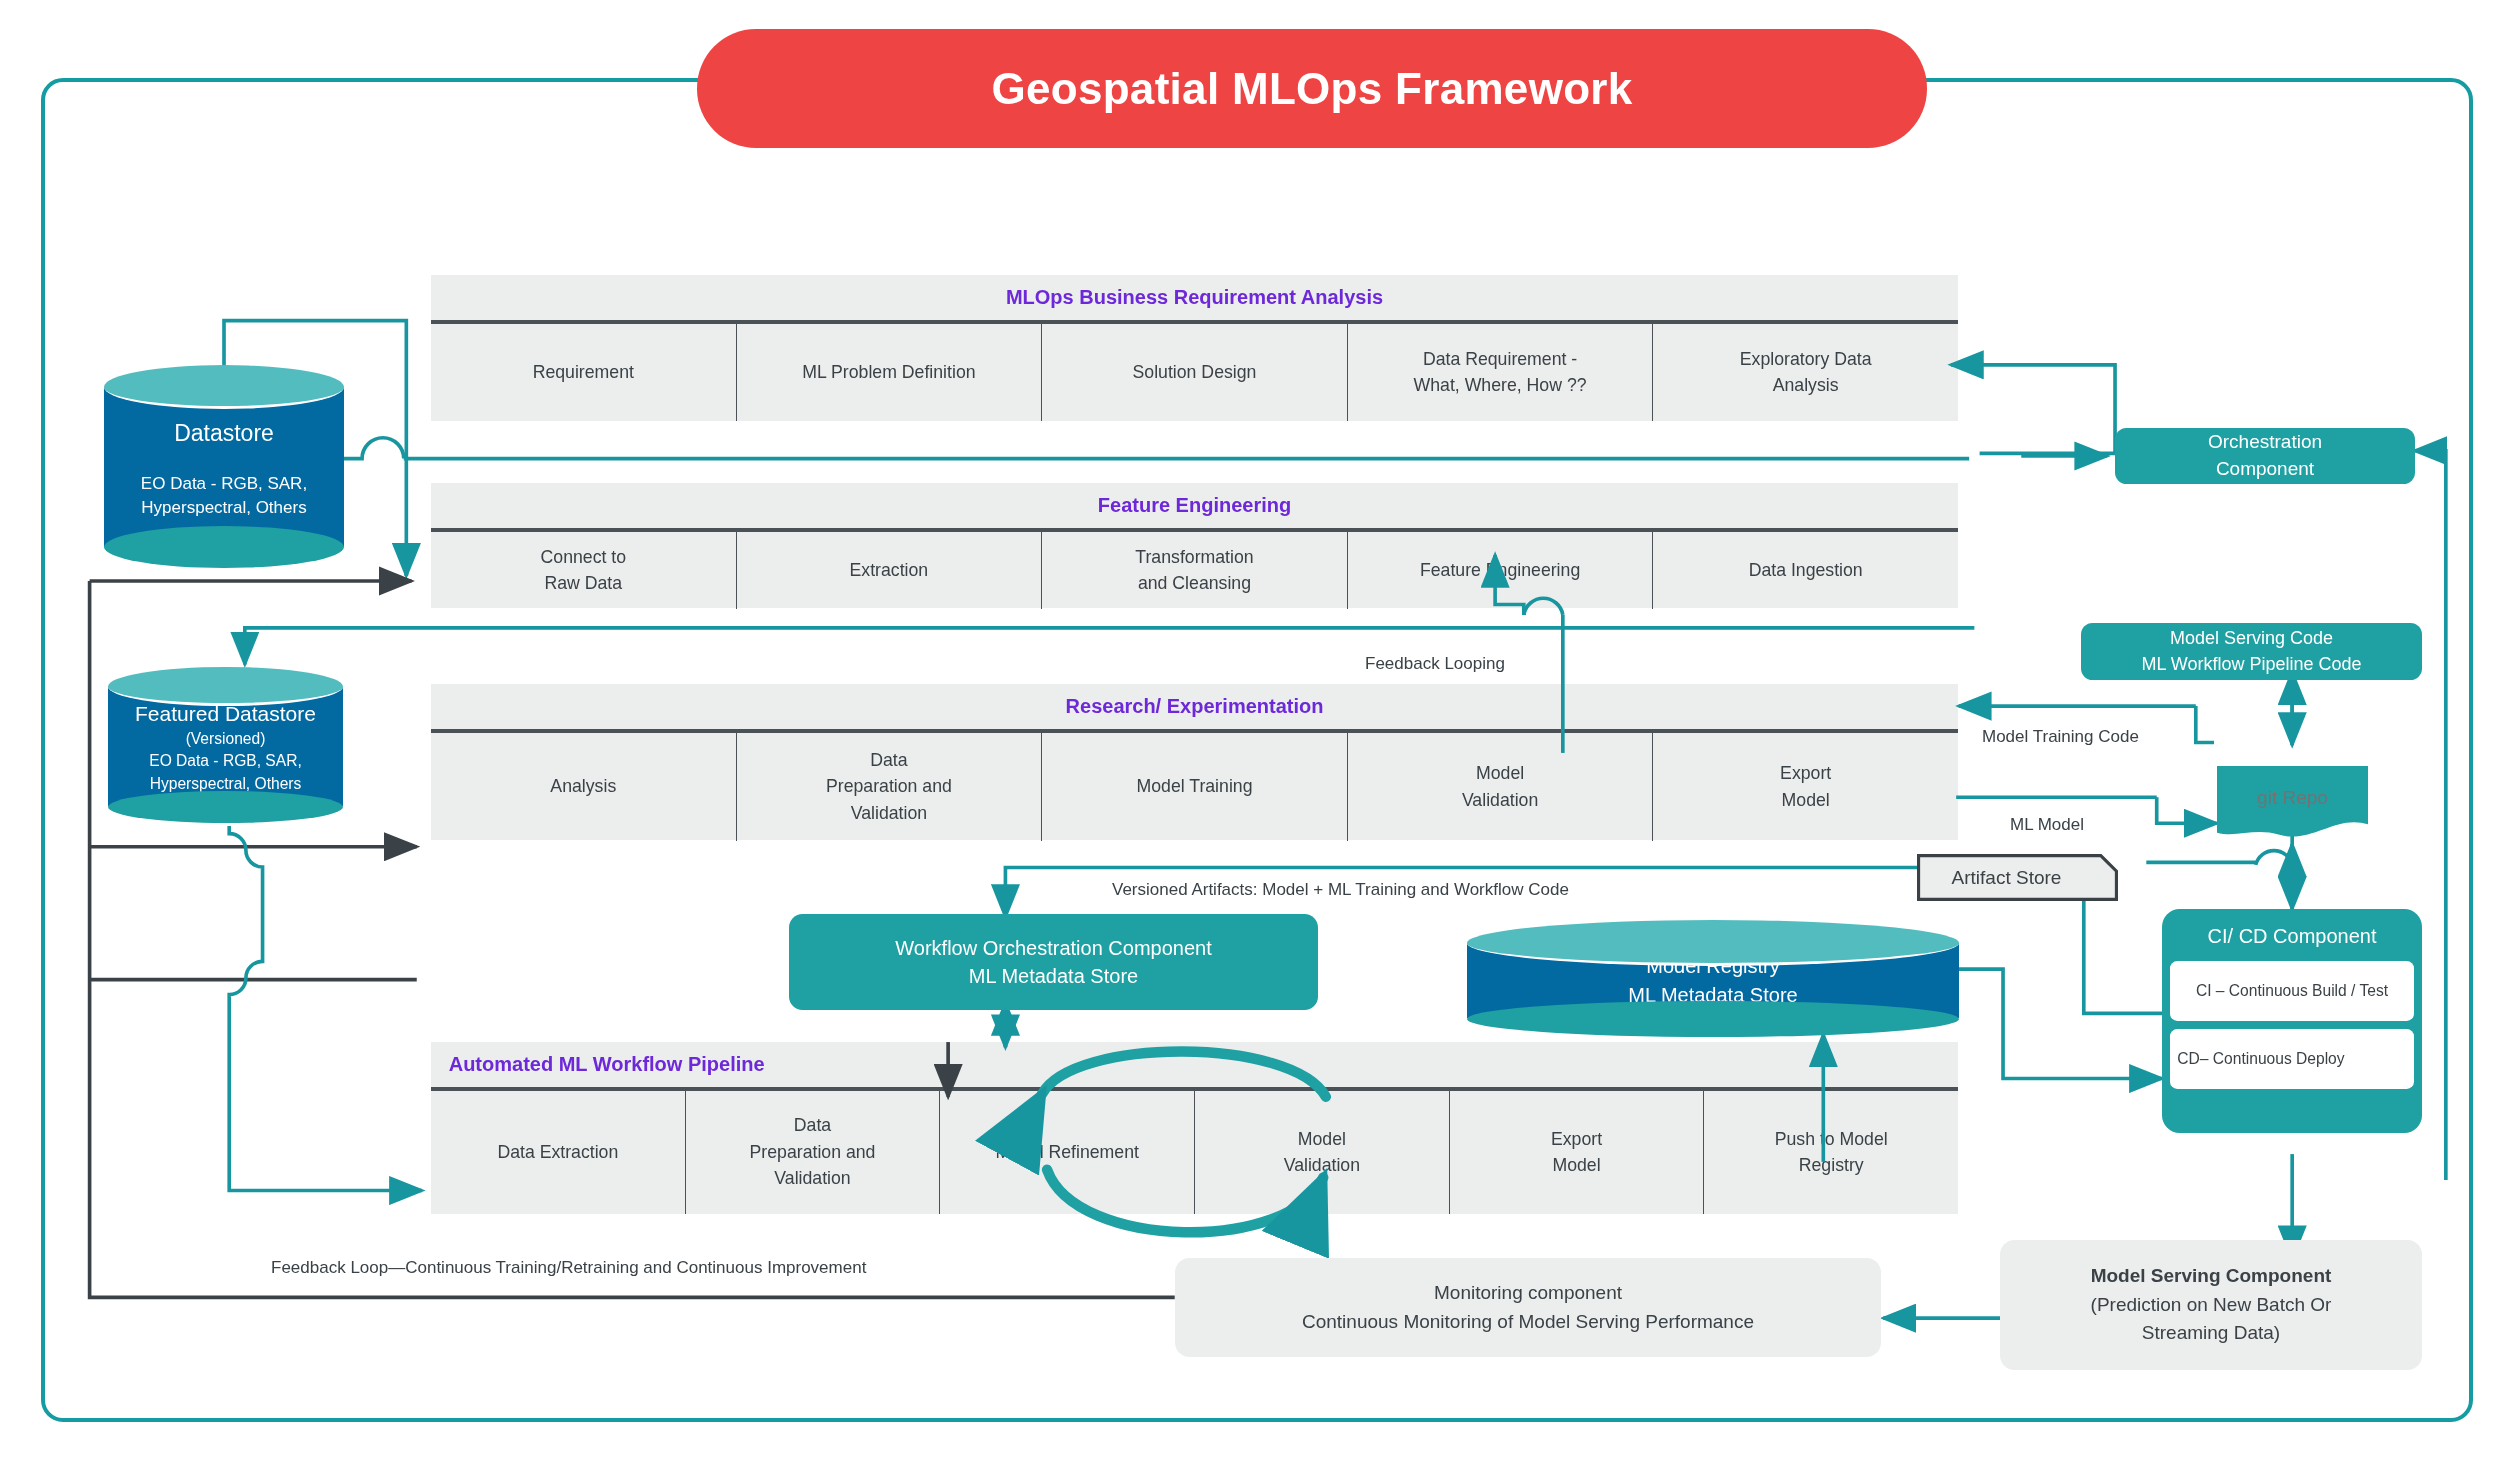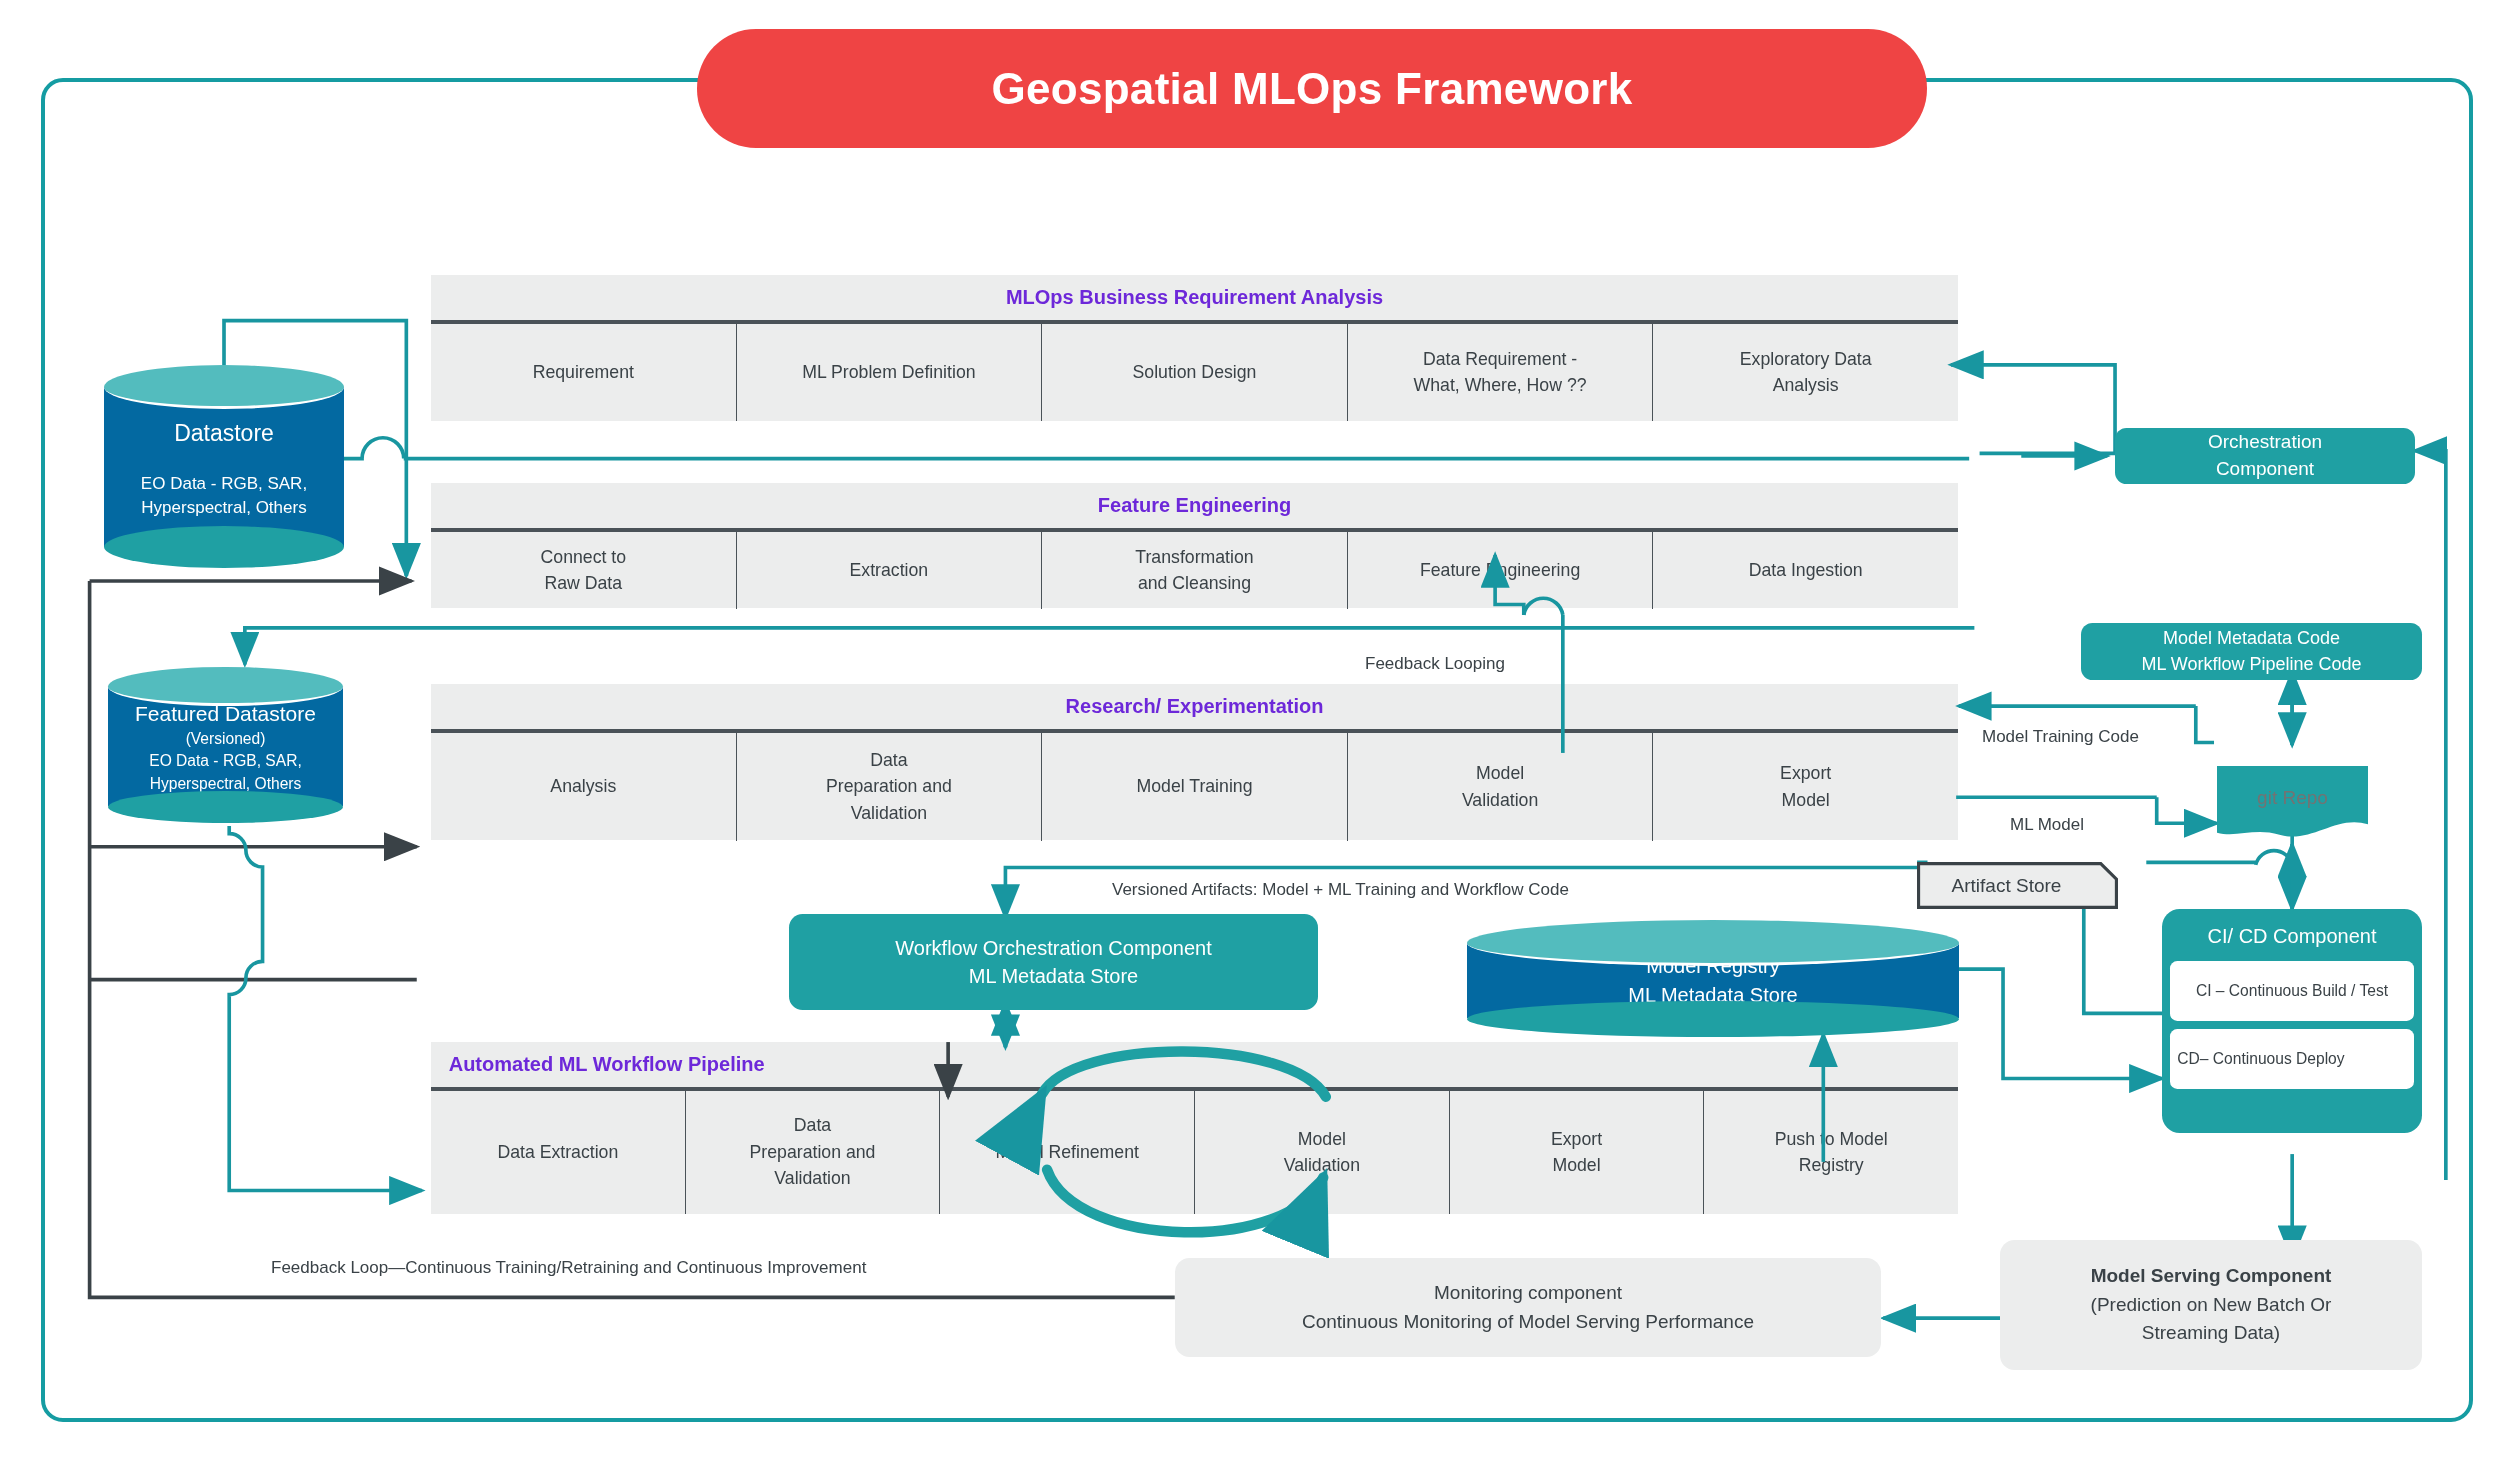--- a/index.html
+++ b/index.html
@@ -264,21 +264,21 @@
     <div class="cap" style="height:46px;"></div>
     <div class="foot" style="height:36px;"></div>
   </div>
 
   <div class="teal-box" style="left:2115px; top:428px; width:300px; height:56px; font-size:19px;">
     <div>Orchestration</div>
     <div>Component</div>
   </div>
 
   <div class="teal-box" style="left:2081px; top:623px; width:341px; height:57px; font-size:18px;">
-    <div>Model Metadata Code</div>
+    <div>Model Serving Code</div>
     <div>ML Workflow Pipeline Code</div>
   </div>
 
   <div style="position:absolute; left:2217px; top:766px; width:151px; height:73px; z-index:13;">
     <svg viewBox="0 0 290 140" width="151" height="73" xmlns="http://www.w3.org/2000/svg">
       <path d="M0,0 H290 V112 C230,92 180,150 120,132 C72,118 38,138 0,128 Z" fill="#1FA0A3"></path>
     </svg>
     <div style="position:absolute; inset:0; display:flex; align-items:center; justify-content:center;
                 color:#737373; font-size:19px; padding-bottom:9.4px;">git Repo</div>
   </div>
@@ -294,21 +294,21 @@
                 min-height:60px; display:flex; align-items:center; justify-content:flex-start; text-align:center; padding:4.2px 7.3px;">
       <span>CD– Continuous Deploy</span>
     </div>
   </div>
 
   <div class="teal-box" style="left:745px; top:914px; width:529px; height:96px; border-radius:13.5px; font-size:20px;margin-left:44px;">
     <div>Workflow Orchestration Component</div>
     <div>ML Metadata Store</div>
   </div>
 
-  <div style="position:absolute; left:1917px; top:854px; width:179px; height:47px; z-index:16;margin-top:8px;">
+  <div style="position:absolute; left:1917px; top:854px; width:179px; height:47px; z-index:16;">
     <svg viewBox="0 0 385 90" width="201" height="47" xmlns="http://www.w3.org/2000/svg">
       <path d="M3,3 H352 L382,33 V87 H3 Z" fill="#ECEDED" stroke="#3A4247" stroke-width="6" stroke-linejoin="miter"></path>
     </svg>
     <div style="position:absolute; inset:0; display:flex; align-items:center; justify-content:center;
                 color:#3A4247; font-size:19px;">Artifact Store</div>
   </div>
 
   <div class="gray-box" style="left:1175px; top:1258px; width:706px; height:99px; font-size:19px;">
     <div>Monitoring component</div>
     <div>Continuous Monitoring of Model Serving Performance</div>

